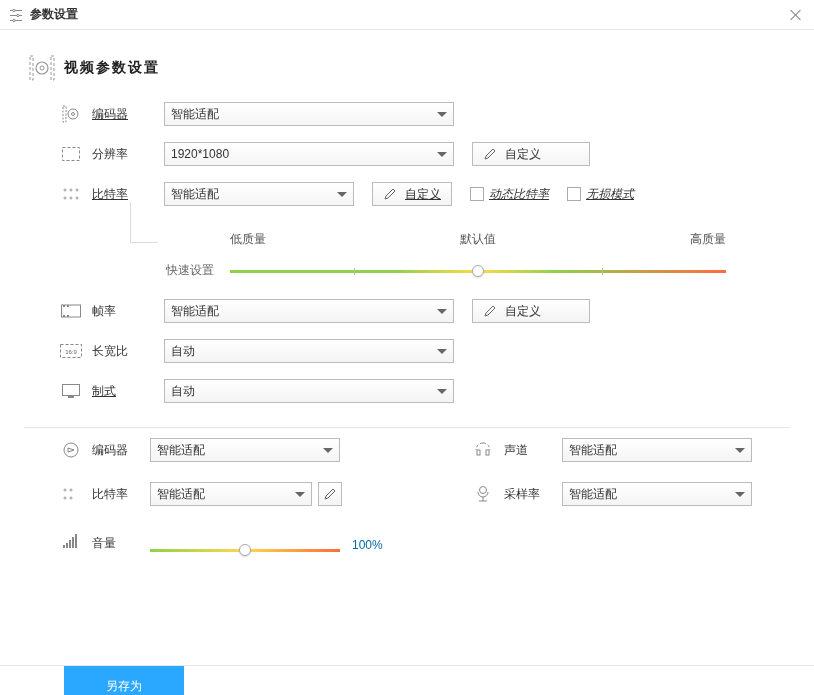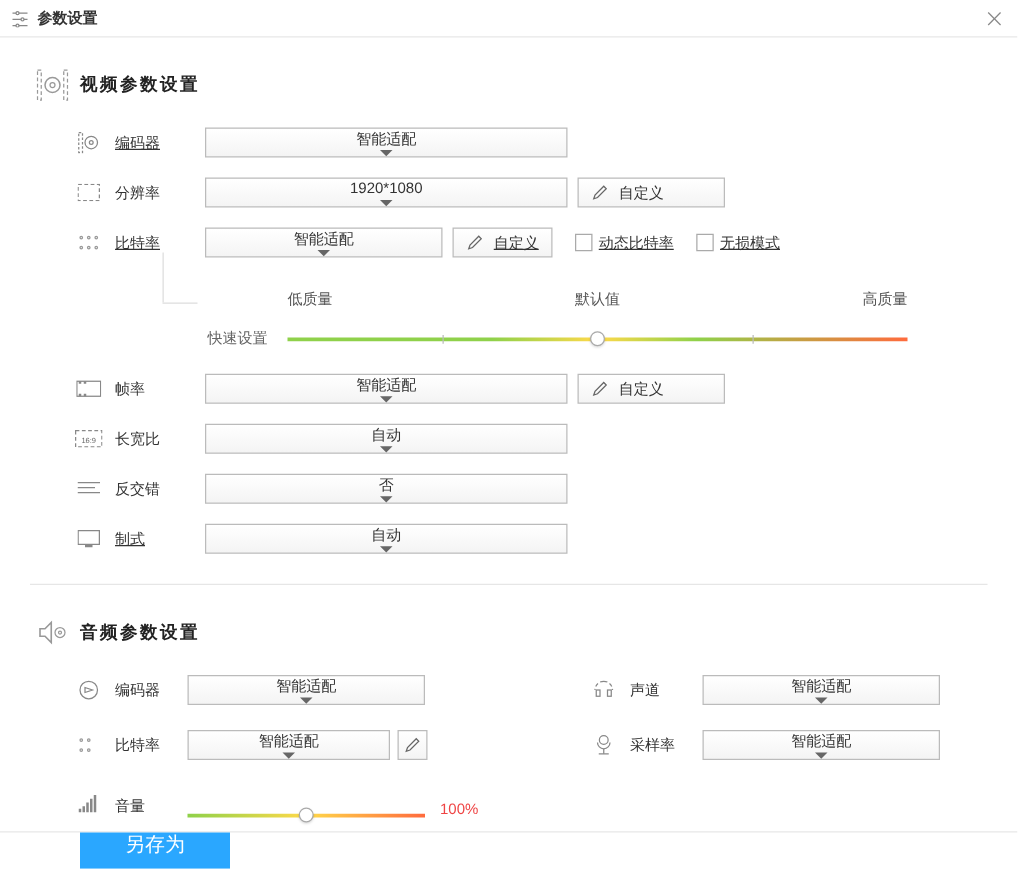--- a/index.html
+++ b/index.html
@@ -13,32 +13,32 @@
 .titlebar .close::before { transform: rotate(45deg); }
 .titlebar .close::after { transform: rotate(-45deg); }
 .content { padding: 0 24px; }
 .section-hdr { display: flex; align-items: center; padding: 24px 0 10px 4px; font-family: Liberation Serif, serif; }
 .section-icon { width: 28px; height: 28px; margin-right: 8px; display: flex; align-items: center; justify-content: center; color: #888; }
 .section-title { font-size: 14px; font-weight: bold; letter-spacing: 2px; color: #222; }
 .row { display: flex; align-items: center; height: 36px; margin: 4px 0; padding-left: 36px; }
 .row .ricon { width: 22px; height: 22px; margin-right: 10px; display: flex; align-items: center; justify-content: center; color: #666; flex-shrink: 0; }
 .row .rlabel { width: 72px; color: #333; flex-shrink: 0; }
 .row .rlabel.u { text-decoration: underline; }
-.dd { height: 24px; border: 1px solid #bbb; background: linear-gradient(#fff, #f4f4f4); display: flex; align-items: center; padding: 0 6px; cursor: pointer; position: relative; flex-shrink: 0; flex-direction: column; }
+.dd { height: 24px; border: 1px solid #bbb; background: linear-gradient(#fff, #f4f4f4); display: flex; align-items: center; padding: 0 6px; cursor: pointer; position: relative; flex-shrink: 0; }
 .dd.sm { width: 190px; }
 .dd.md { width: 290px; }
 .dd .ddtxt { flex: 1; font-size: 12px; color: #333; }
 .dd .ddcaret { width: 0; height: 0; border-left: 5px solid transparent; border-right: 5px solid transparent; border-top: 5px solid #666; }
-.btn-custom { height: 24px; border: 1px solid #bbb; background: linear-gradient(#fff, #f4f4f4); display: flex; align-items: center; padding: 0 10px; cursor: pointer; margin-left: 8px; flex-shrink: 0; }
+.btn-custom { height: 24px; border: 1px solid #bbb; background: linear-gradient(#fff, #f4f4f4); display: flex; align-items: center; padding: 0 10px; cursor: pointer; margin-left: 18px; flex-shrink: 0; }
 .btn-custom .pen { width: 14px; height: 14px; margin-right: 8px; }
 .btn-custom.wide { width: 118px; justify-content: flex-start; }
 .btn-custom.auto { width: auto; }
 .btn-custom .blabel { color: #333; }
 .btn-custom .blabel.u { text-decoration: underline; }
-.chk { display: flex; align-items: center; margin-left: 18px; cursor: pointer; }
+.chk { display: flex; align-items: center; margin-left: 18px; cursor: pointer; font-style: italic; }
 .chk .box { width: 14px; height: 14px; border: 1px solid #aaa; background: #fff; margin-right: 5px; }
 .chk .clabel { text-decoration: underline; color: #333; }
 .quality-row { display: flex; align-items: center; padding-left: 142px; margin: 10px 0 14px 0; position: relative; }
 .qline { position: absolute; left: 106px; top: -20px; width: 1px; height: 40px; background: #ddd; }
 .qcorner { position: absolute; left: 106px; top: 20px; width: 28px; height: 1px; background: #ddd; }
 .quick-label { color: #666; margin-right: 16px; margin-top: 40px; }
 .qtrack { flex: 1; max-width: 496px; position: relative; height: 40px; }
 .qlabs { display: flex; justify-content: space-between; font-size: 12px; color: #555; margin-bottom: 22px; }
 .qbar { height: 3px; position: relative; background: linear-gradient(to right, #8fd14a 0%, #8fd14a 33%, #ffd94a 50%, #8fd14a 66%, #ff6b3d 100%); margin-top: 4px;}
 .qthumb { position: absolute; top: -5px; left: 50%; width: 12px; height: 12px; border-radius: 50%; background: #fff; border: 1px solid #aaa; transform: translateX(-50%); box-shadow: 0 1px 2px rgba(0,0,0,0.15); }
@@ -46,24 +46,24 @@
 .hr { border: none; border-top: 1px solid #e6e6e6; margin: 18px 0 0 0; }
 .audio-grid { display: grid; grid-template-columns: 1fr 1fr; column-gap: 10px; }
 .arow { display: flex; align-items: center; height: 36px; margin: 4px 0; padding-left: 36px; }
 .arow .ricon { width: 22px; height: 22px; margin-right: 10px; display: flex; align-items: center; justify-content: center; color: #666; flex-shrink: 0; }
 .arow .rlabel { width: 58px; flex-shrink: 0; }
 .volrow { display: flex; align-items: flex-end; padding-left: 36px; height: 36px; }
 .volrow .ricon { width: 22px; height: 22px; margin-right: 10px; display: flex; align-items: center; justify-content: center; color: #666; }
 .volrow .rlabel { width: 58px; }
 .voltrack { width: 190px; height: 3px; background: linear-gradient(to right, #8fd14a 0%, #ffd94a 50%, #ff6b3d 100%); position: relative; margin-right: 12px; }
 .volthumb { position: absolute; top: -5px; left: 50%; width: 12px; height: 12px; border-radius: 50%; background: #fff; border: 1px solid #aaa; transform: translateX(-50%); box-shadow: 0 1px 2px rgba(0,0,0,0.15); }
-.volval { color: #ef4444; }
+.volval { color: #0369a1; }
 .footer { position: absolute; bottom: 0; left: 0; right: 0; height: 30px; display: flex; align-items: stretch; border-top: 1px solid #e8e8e8; }
 .footer .fspacer { flex: 1; }
-.footer .fbtn { width: 120px; display: flex; align-items: flex-start; justify-content: center; font-size: 16px; color: #fff; cursor: pointer; }
+.footer .fbtn { width: 120px; display: flex; align-items: flex-end; justify-content: center; font-size: 12px; color: #fff; cursor: pointer; }
 .footer .saveas { background: #2aa7ff; margin-left: 64px; }
 .footer .ok { background: #2aa7ff; }
 .footer .cancel { background: #ff7a2f; }
 .edit-mini { width: 24px; height: 24px; border: 1px solid #bbb; background: linear-gradient(#fff,#f4f4f4); display: flex; align-items: center; justify-content: center; margin-left: 6px; cursor: pointer; flex-shrink: 0; }
 svg { display: block; }
 .spacer28 { padding-left: 60px; }
 </style>
 </head>
 <body>
 
@@ -220,61 +220,37 @@
           <text x="11" y="10" font-size="6" text-anchor="middle" fill="#666">16:9</text>
         </svg>
     </span>
     <span class="rlabel">长宽比</span>
     <div class="dd md">
       <span class="ddtxt">自动</span>
       <span class="ddcaret"></span>
     </div>
   </div>
 
-  <div class="row">
-    <span class="ricon">
-      <svg width="18" height="14" viewBox="0 0 18 14">
-          <line x1="0" y1="2" x2="18" y2="2" stroke="#888"></line>
-          <line x1="0" y1="6" x2="14" y2="6" stroke="#888"></line>
-          <line x1="0" y1="10" x2="18" y2="10" stroke="#888"></line>
-        </svg>
-    </span>
-    <span class="rlabel">反交错</span>
-    <div class="dd md">
-      <span class="ddtxt">否</span>
-      <span class="ddcaret"></span>
-    </div>
-  </div>
 
   <div class="row">
     <span class="ricon">
       <svg width="18" height="14" viewBox="0 0 18 14">
           <rect x="0.5" y="0.5" width="17" height="11" fill="none" stroke="#888"></rect>
           <rect x="6" y="12" width="6" height="2" fill="#888"></rect>
         </svg>
     </span>
     <span class="rlabel u">制式</span>
     <div class="dd md">
       <span class="ddtxt">自动</span>
       <span class="ddcaret"></span>
     </div>
   </div>
 
   <hr class="hr">
 
-  <div class="section-hdr">
-    <span class="section-icon">
-      <svg width="26" height="26" viewBox="0 0 26 26">
-          <path d="M3 10 L7 10 L12 5 L12 21 L7 16 L3 16 Z" fill="none" stroke="#999" stroke-width="1.3"></path>
-          <circle cx="19" cy="13" r="4" fill="none" stroke="#999"></circle>
-          <circle cx="19" cy="13" r="1.2" fill="none" stroke="#999"></circle>
-        </svg>
-    </span>
-    <span class="section-title">音频参数设置</span>
-  </div>
 
   <div class="audio-grid">
     <div class="arow">
       <span class="ricon">
         <svg width="18" height="18" viewBox="0 0 18 18">
             <circle cx="9" cy="9" r="7" fill="none" stroke="#888"></circle>
             <path d="M6 11 L6 7 L12 9 Z" fill="none" stroke="#888"></path>
           </svg>
       </span>
       <span class="rlabel">编码器</span>

